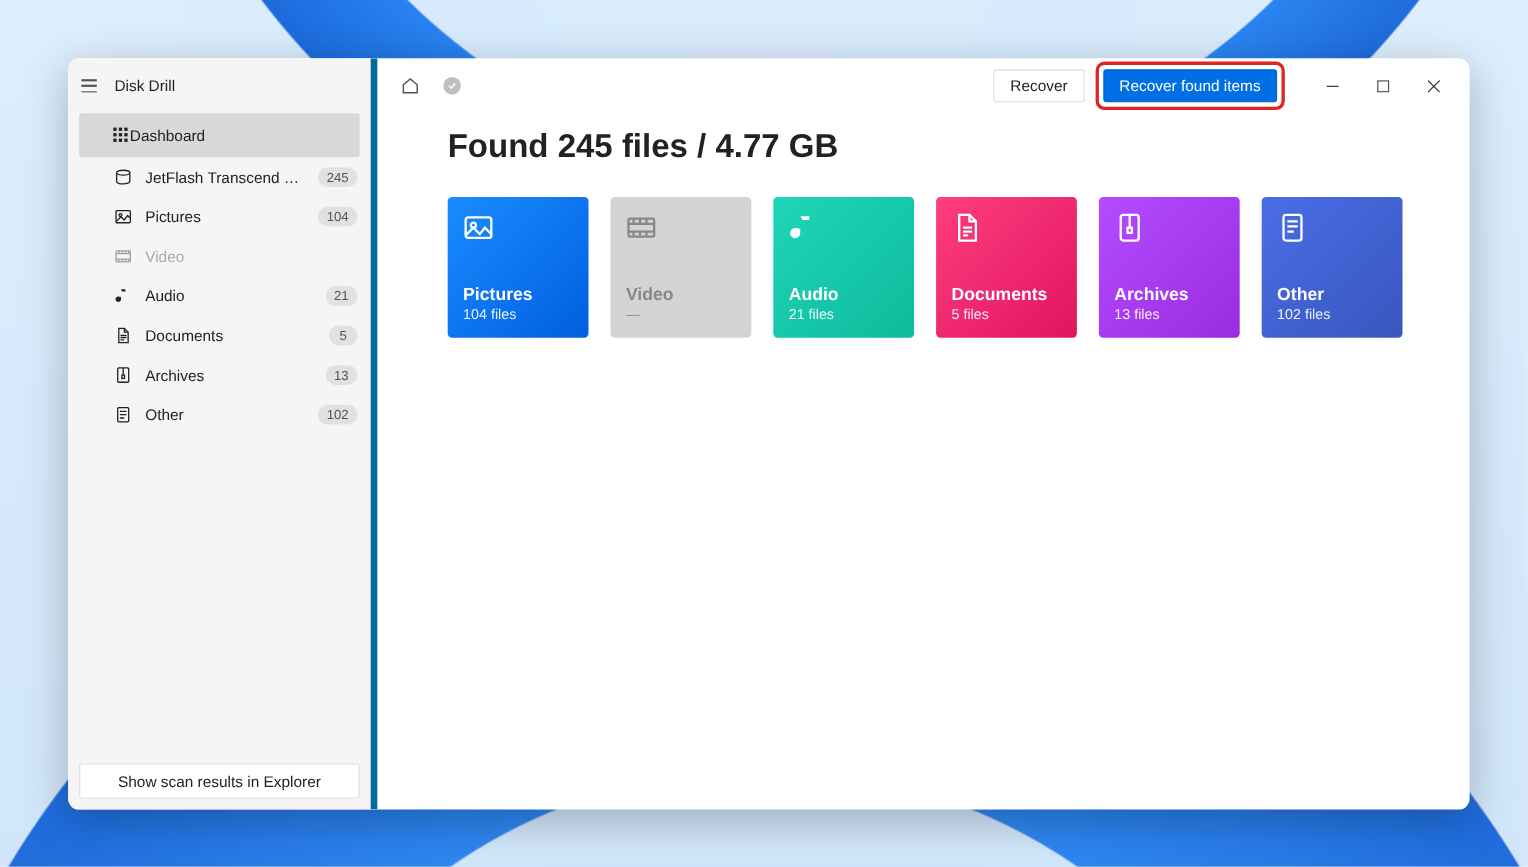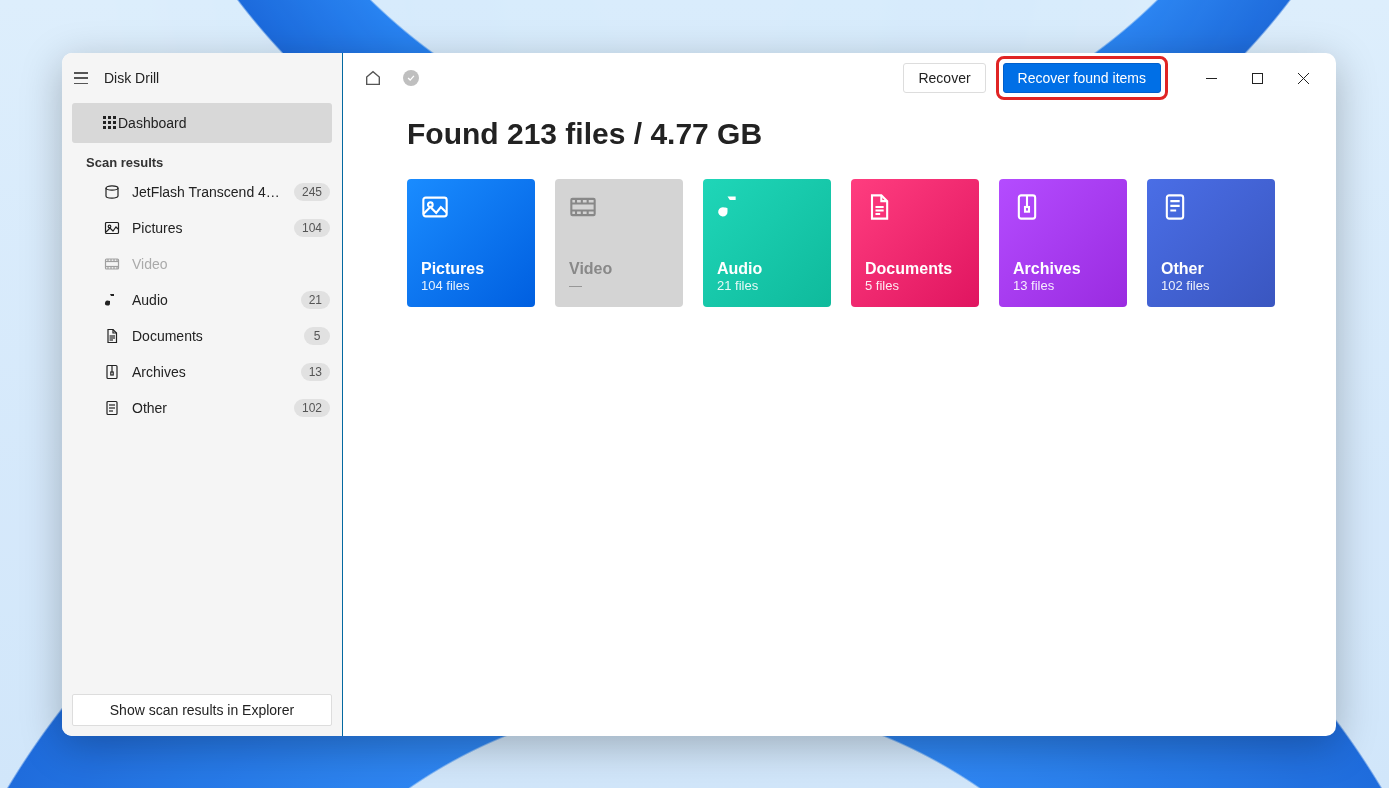--- a/index.html
+++ b/index.html
@@ -33,21 +33,21 @@
     display: flex;
     overflow: hidden;
   }
 
   
   .sidebar {
     width: 281px;
     background: #f5f5f5;
     display: flex;
     flex-direction: column;
-    border-right: 1px solid #0369a1;
+    border-right: 6px solid #0369a1;
   }
   .sidebar-header {
     display: flex; align-items: center;
     height: 50px;
     padding: 0 10px;
     gap: 14px;
   }
   .hamburger { width: 18px; height: 12px; display:flex; flex-direction:column; justify-content:space-between; padding:0 2px;}
   .hamburger span { height:1.5px; background:#555; display:block; }
   .app-title { font-size: 14px; color:#222; }
@@ -193,21 +193,20 @@
             <rect x="6" y="6" width="3" height="3"></rect>
             <rect x="11" y="6" width="3" height="3"></rect>
             <rect x="1" y="11" width="3" height="3"></rect>
             <rect x="6" y="11" width="3" height="3"></rect>
             <rect x="11" y="11" width="3" height="3"></rect>
           </svg>
       </span>
       <span>Dashboard</span>
     </div>
 
-    <div class="section-label">Scan results</div>
 
     <div id="scan-list">
         <div class="scan-item">
           <span class="nav-icon">
             <svg viewBox="0 0 16 16" fill="none" stroke="#222" stroke-width="1.2">
               <ellipse cx="8" cy="4" rx="6" ry="2.2"></ellipse>
               <path d="M2 4 V12 A6 2.2 0 0 0 14 12 V4"></path>
             </svg>
           </span>
           <span class="label-wrap">JetFlash Transcend 4GB…</span>
@@ -328,21 +327,21 @@
         </div>
         <div class="win-btn">
           <svg width="11" height="11" viewBox="0 0 11 11">
               <path d="M0 0 L11 11 M11 0 L0 11" stroke="#222" stroke-width="1"></path>
             </svg>
         </div>
       </div>
     </div>
 
     <div class="content">
-      <div class="page-title">Found 213 files / 4.77 GB</div>
+      <div class="page-title">Found 245 files / 4.77 GB</div>
 
       <div class="cards" id="cards">
           <div class="card pictures">
             <div class="card-icon"><svg viewBox="0 0 24 24" fill="none" stroke="#fff" stroke-width="1.8">
                 <rect x="2" y="4" width="20" height="16" rx="2"></rect>
                 <circle cx="8" cy="10" r="2"></circle>
                 <path d="M2 18 L8 12 L13 17 L17 12 L22 17"></path>
               </svg></div>
             <div class="card-title">Pictures</div>
             <div class="card-sub">104 files</div>

